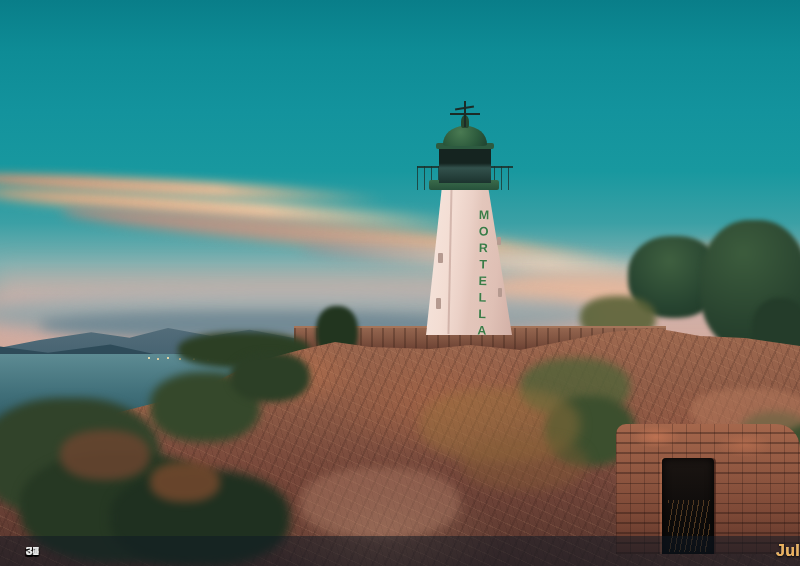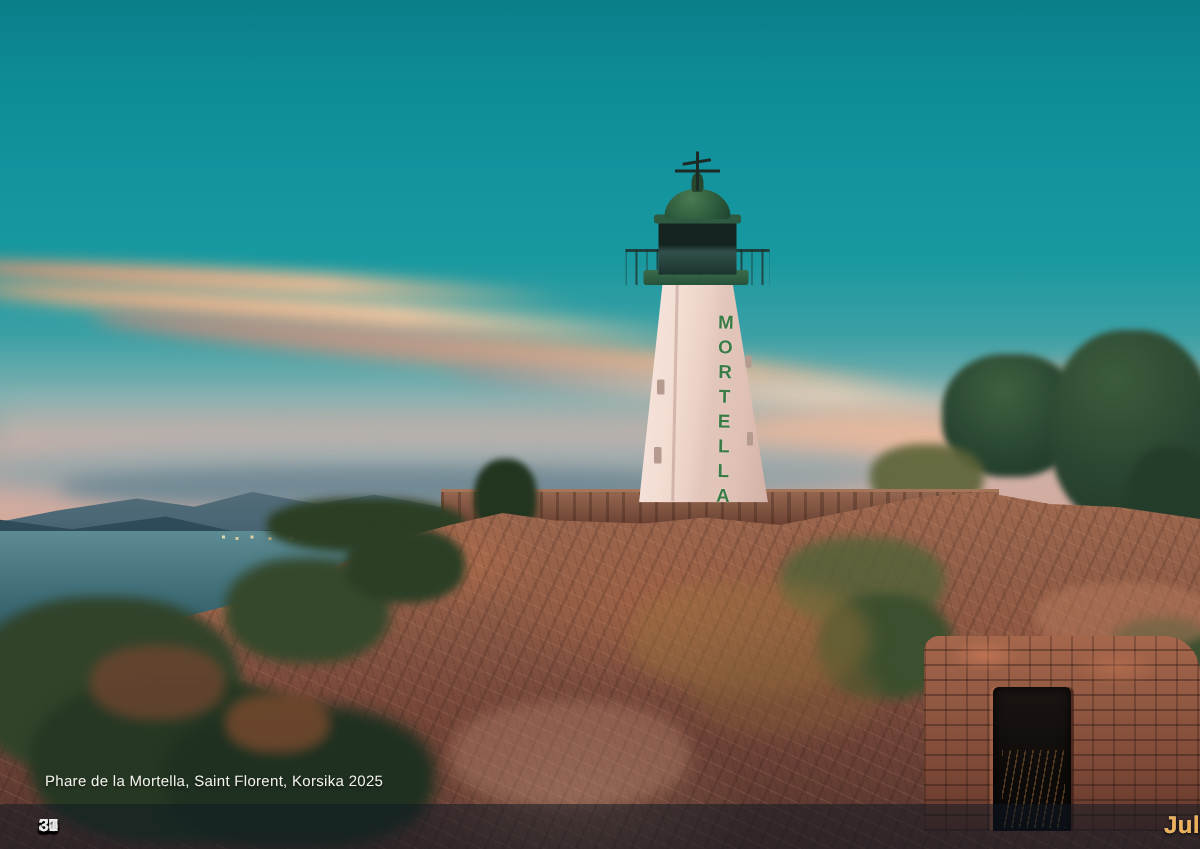--- a/index.html
+++ b/index.html
@@ -236,21 +236,20 @@
   <div class="veg v10"></div>
   <div class="g1"></div>
   <div class="g2"></div>
   <div class="boulder1"></div>
   <div class="boulder2"></div>
 
   <div class="ruin"></div>
   <div class="doorway"></div>
   <div class="door-grass"></div>
 
-  <div class="caption">Phare de la Mortella, Saint Florent, Korsika 2025</div>
   <div class="bar"></div>
   <div class="days-row">
       <span>1</span>
       <span>2</span>
       <span>3</span>
       <span>4</span>
       <span class="day-hl">5</span>
       <span>6</span>
       <span>7</span>
       <span>8</span>

